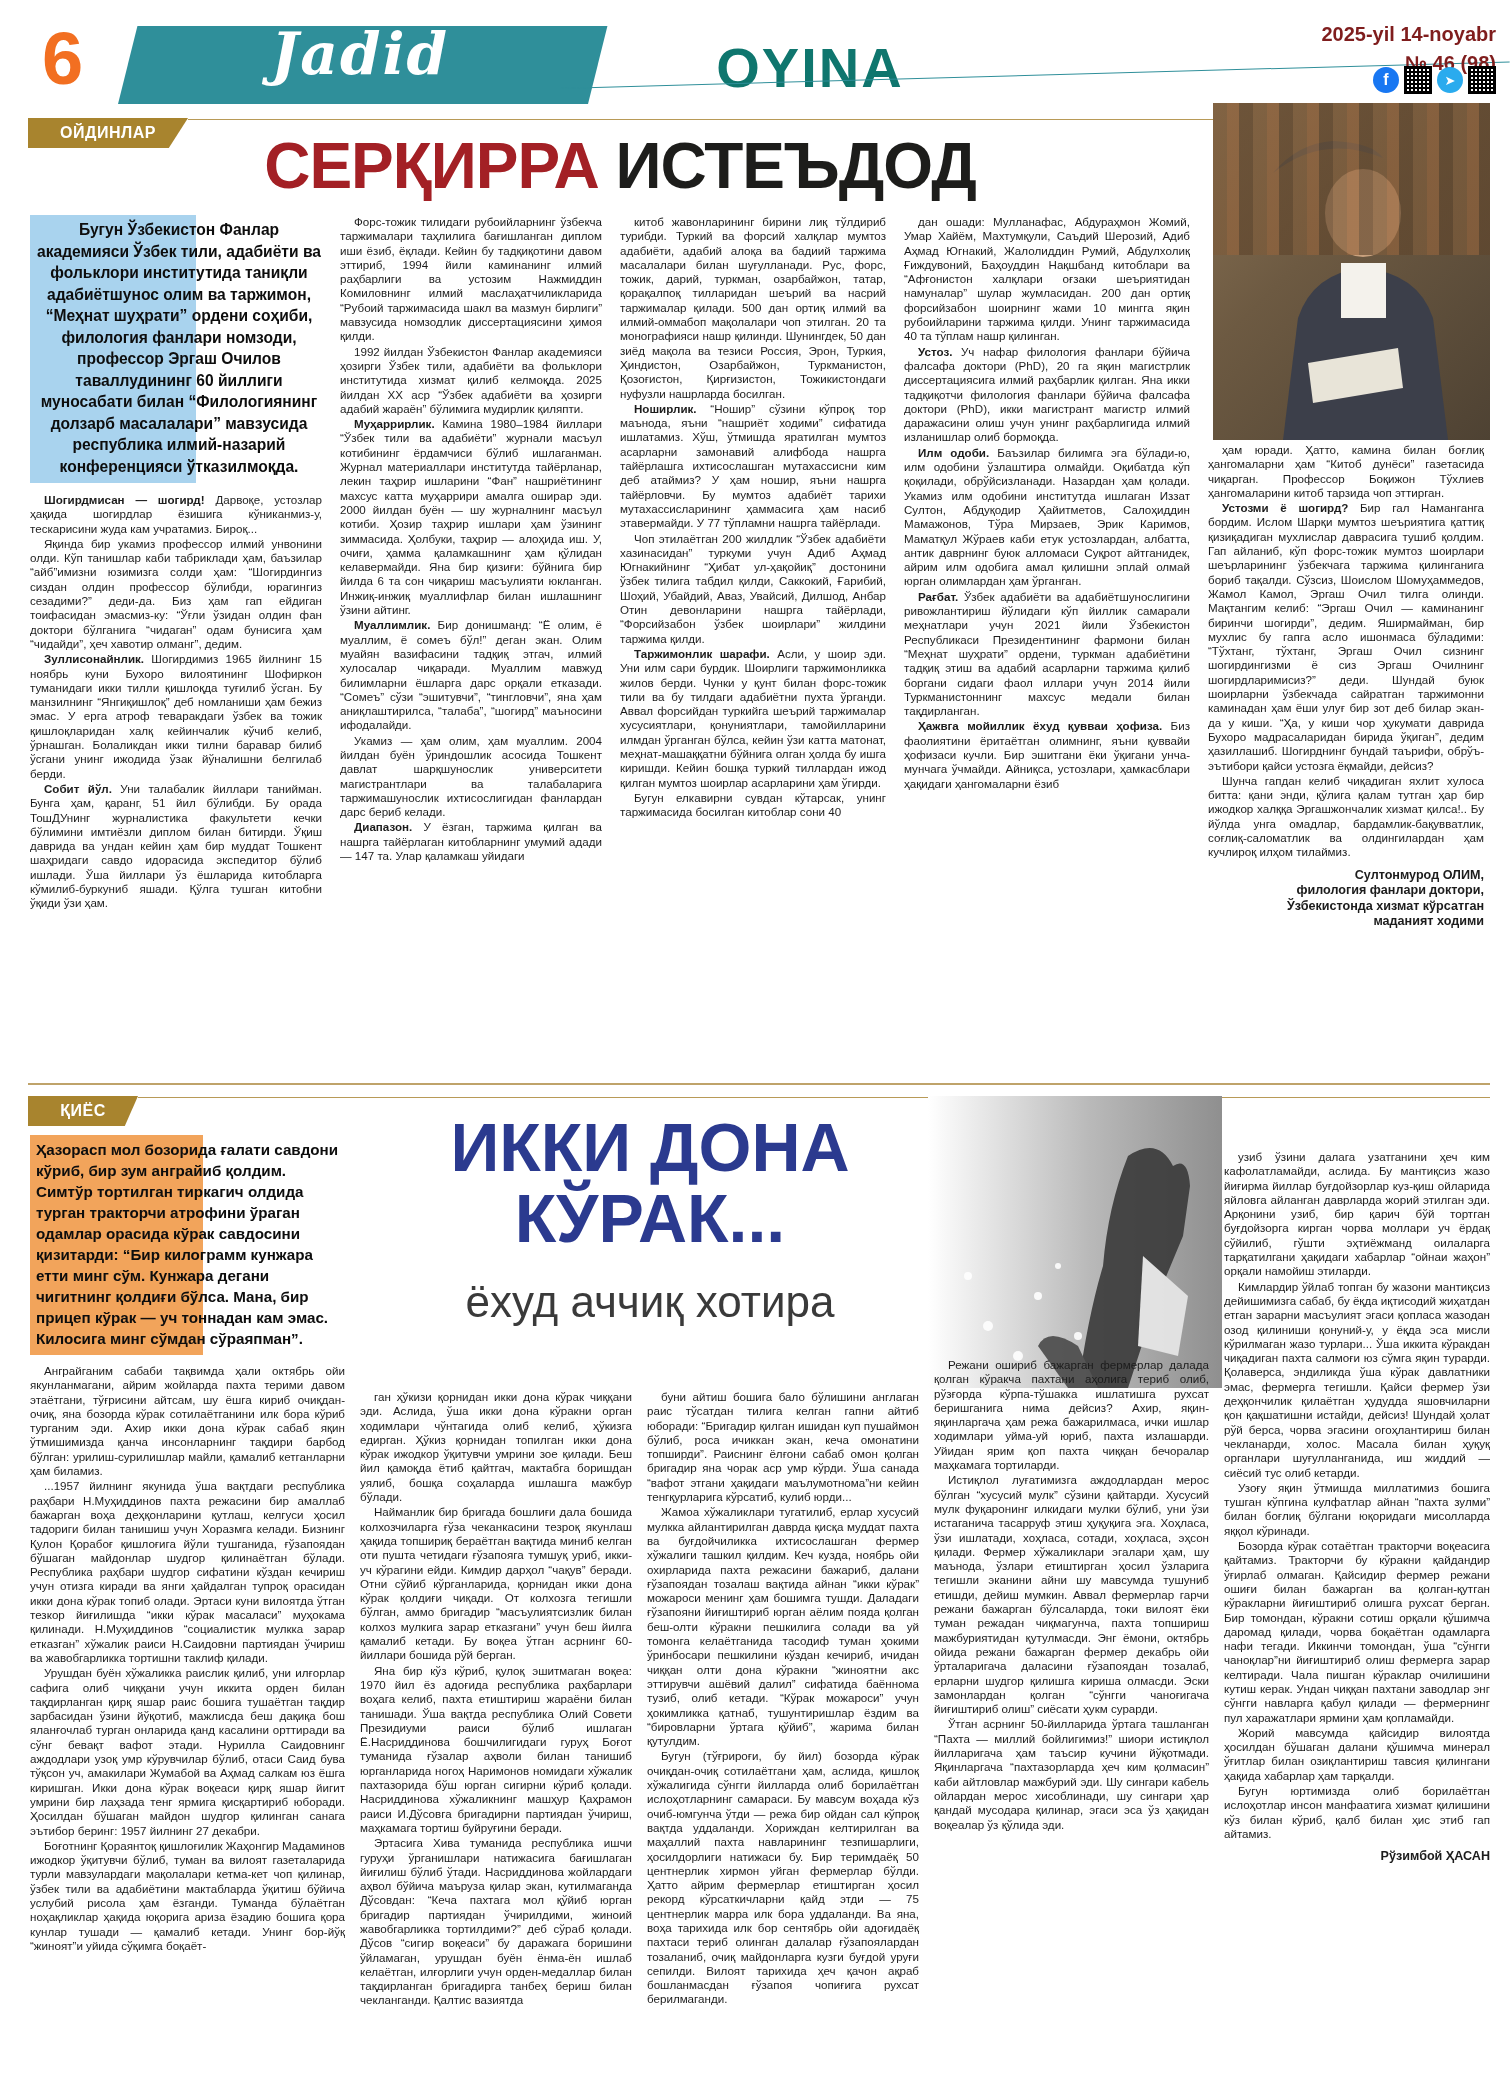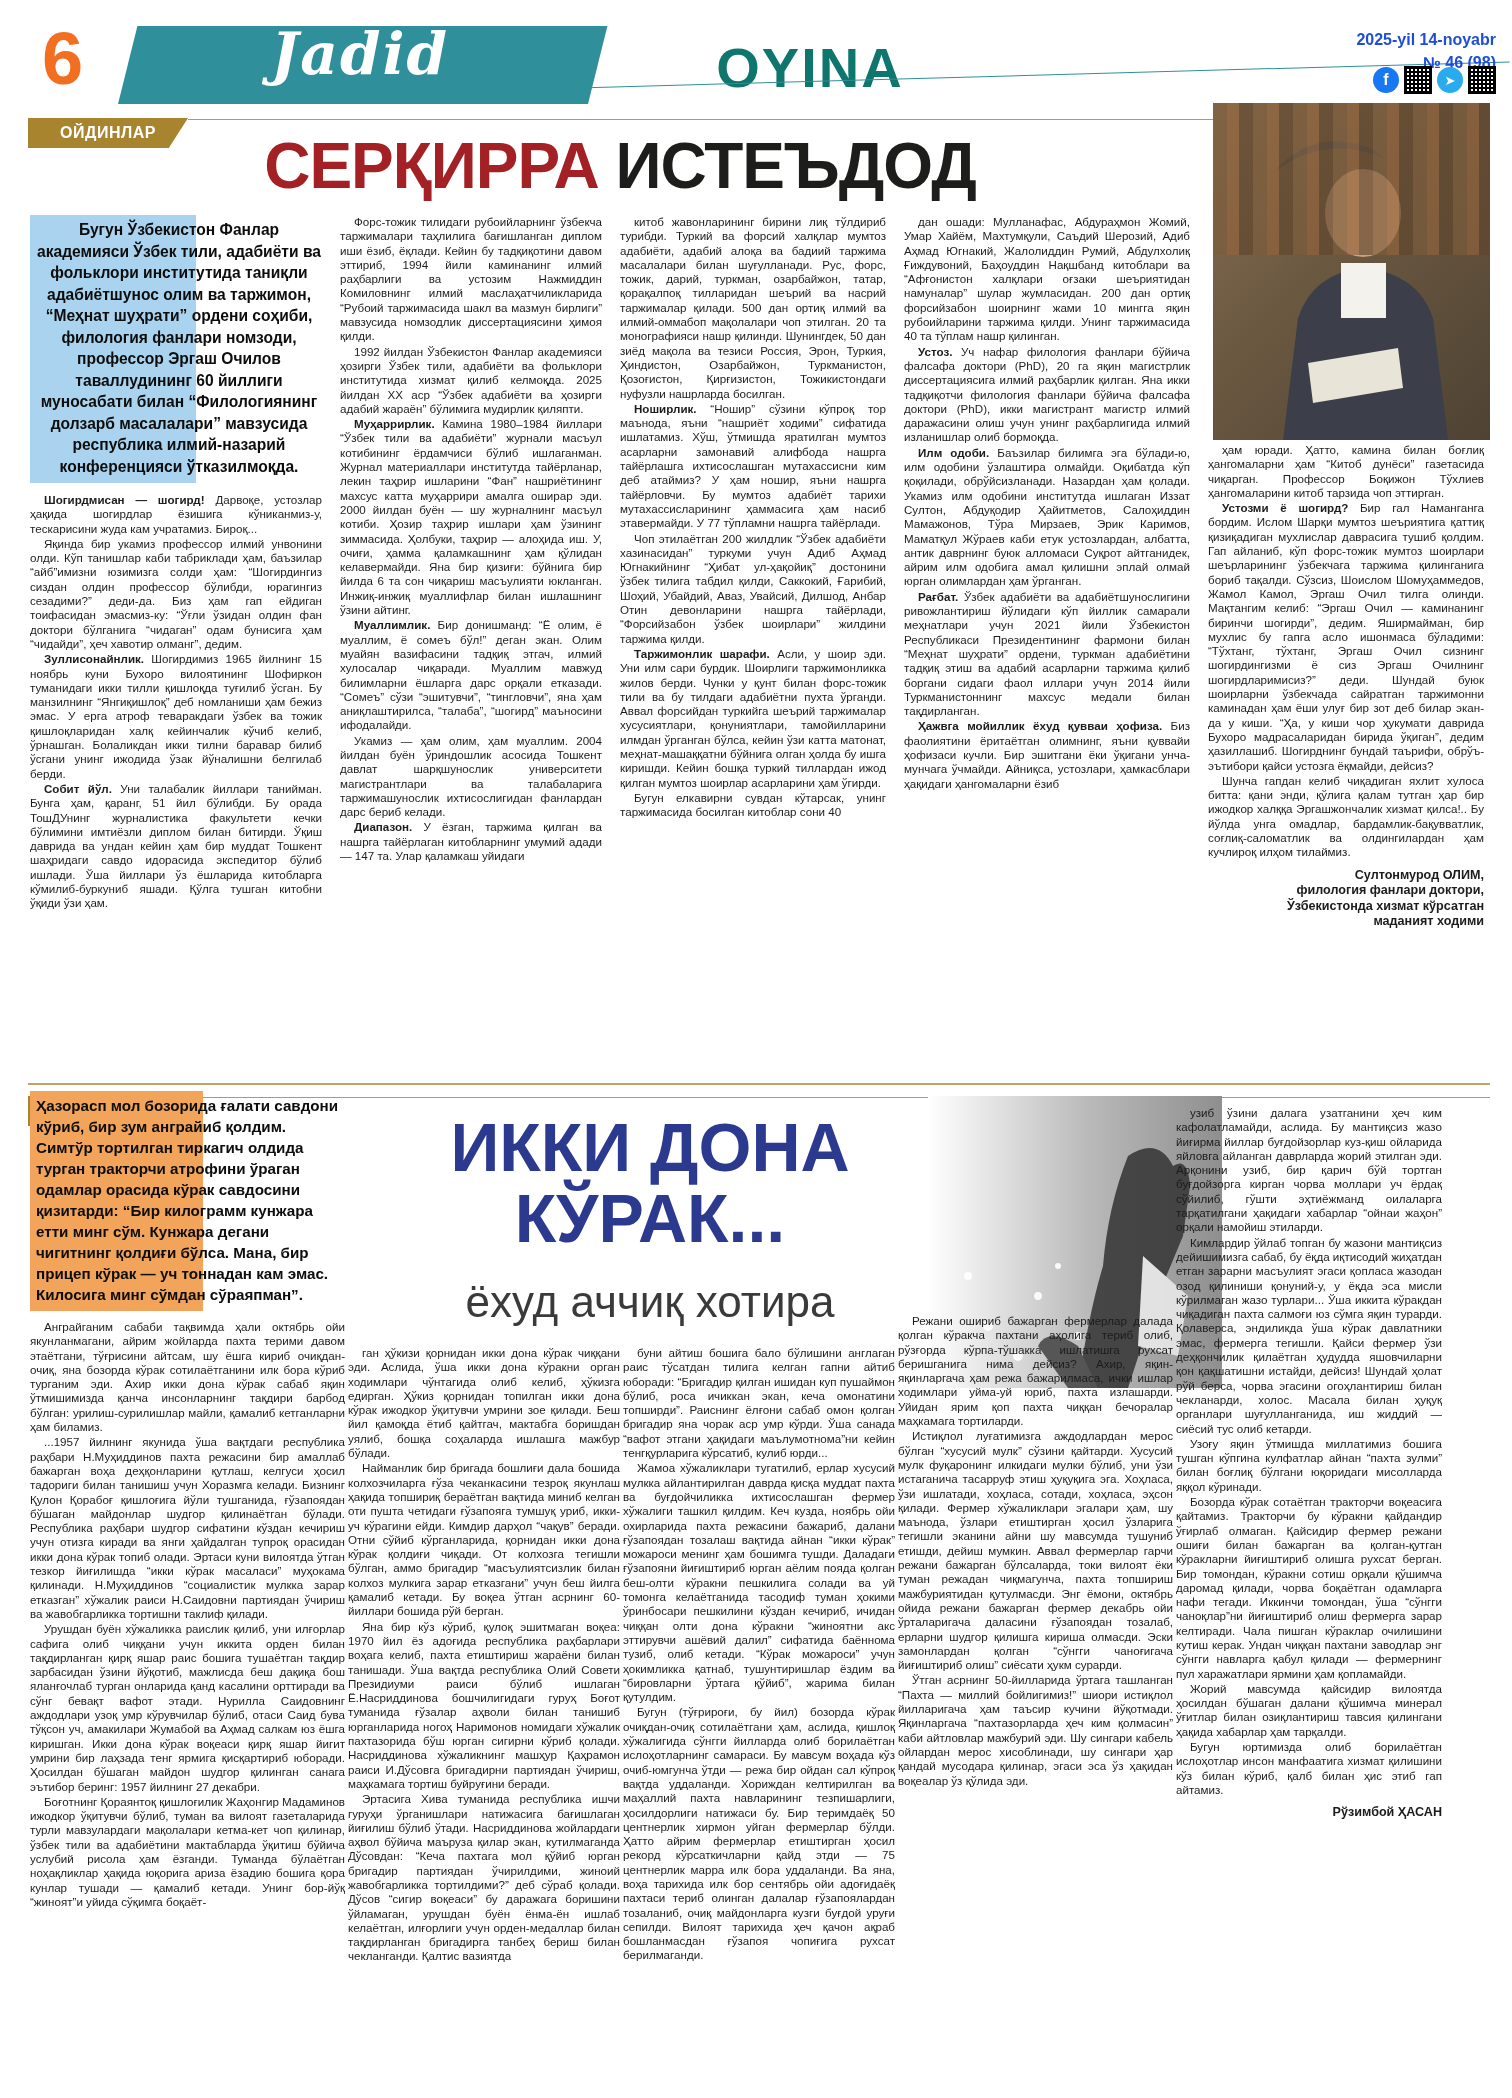--- a/index.html
+++ b/index.html
@@ -10,21 +10,21 @@
   #pagenum{position:absolute;left:42px;top:22px;font-size:74px;font-weight:bold;color:#f26f21;line-height:1;}
   #logo-shape{position:absolute;left:118px;top:26px;width:470px;height:78px;background:#2f8f9a;
               transform:skewX(-14deg);transform-origin:bottom left;}
   #logo-text{position:absolute;left:170px;top:20px;width:380px;text-align:center;
              font-family:"DejaVu Serif",serif;font-style:italic;font-weight:bold;
              font-size:58px;color:#fff;letter-spacing:2px;}
   #sect{position:absolute;left:600px;top:40px;width:420px;text-align:center;
         font-size:56px;font-weight:bold;color:#0f766e;letter-spacing:2px;line-height:1;}
   #hdr-line{position:absolute;left:560px;top:88px;width:950px;height:0;border-top:1.5px solid #2f8f9a;
             transform:rotate(-1.6deg);transform-origin:left;}
-  #issue{position:absolute;right:16px;top:28px;text-align:right;font-size:16px;font-weight:bold;line-height:1.45;color:#1d4ed8;}
+  #issue{position:absolute;right:16px;top:20px;text-align:right;font-size:20px;font-weight:bold;line-height:1.45;color:#7f1d1d;}
   #social{position:absolute;right:16px;top:66px;display:flex;gap:5px;align-items:center;}
   .sicon{width:26px;height:26px;border-radius:50%;color:#fff;font-weight:bold;font-size:16px;
          display:flex;align-items:center;justify-content:center;}
   .fb{background:#1877f2;}
   .tg{background:#2aabee;font-size:13px;}
   .qr{width:26px;height:26px;background-image:
       repeating-linear-gradient(0deg,#000 0 2px,transparent 2px 4px),
       repeating-linear-gradient(90deg,#000 0 2px,#fff 2px 4px);border:1px solid #000;}
   
   .badge{position:absolute;height:30px;background:#a8842e;color:#fff;font-weight:bold;font-size:16px;
@@ -168,21 +168,21 @@
           <circle cx="150" cy="240" r="4" fill="#fff"></circle>
         <circle cx="40" cy="180" r="4" fill="#fff"></circle>
           <circle cx="130" cy="170" r="3" fill="#fff"></circle>
         <path d="M200 60 Q230 40 245 70 Q260 60 262 90 L255 140 L230 200 L200 292 L150 292 Q160 220 175 170 Q180 110 200 60 Z" fill="#3a3a3a"></path>
         <path d="M215 160 L260 200 L250 260 L210 250 Z" fill="#e9e9e9"></path>
         <path d="M150 250 Q120 230 110 250 L140 292 L170 292 Z" fill="#4a4a4a"></path>
       </g>
     </svg>
   </div>
 
-  <div class="cols" style="left:30px;top:1052px;width:1460px;height:999px;gap:3px;">
+  <div class="cols" style="left:30px;top:1096px;width:1460px;height:999px;gap:15px;justify-content:flex-end;">
     <div class="col" style="width:315px;height:999px;padding-top:39px;box-sizing:border-box;">
       <div class="lead2">Ҳазорасп мол бозорида ғалати савдони кўриб, бир зум анграйиб қолдим. Симтўр тортилган тиркагич олдида турган тракторчи атрофини ўраган одамлар орасида кўрак савдосини қизитарди: “Бир килограмм кунжара етти минг сўм. Кунжара дегани чигитнинг қолдиғи бўлса. Мана, бир прицеп кўрак — уч тоннадан кам эмас. Килосига минг сўмдан сўраяпман”.</div>
       <div>
           <p>Анграйганим сабаби тақвимда ҳали октябрь ойи якунланмагани, айрим жойларда пахта терими давом этаётгани, тўғрисини айтсам, шу ёшга кириб очиқдан-очиқ, яна бозорда кўрак сотилаётганини илк бора кўриб турганим эди. Ахир икки дона кўрак сабаб яқин ўтмишимизда қанча инсонларнинг тақдири барбод бўлган: урилиш-сурилишлар майли, қамалиб кетганларни ҳам биламиз.</p>
           <p>...1957 йилнинг якунида ўша вақтдаги республика раҳбари Н.Муҳиддинов пахта режасини бир амаллаб бажарган воҳа деҳқонларини қутлаш, келгуси ҳосил тадориги билан танишиш учун Хоразмга келади. Бизнинг Қулон Қорабоғ қишлоғига йўли тушганида, ғўзапоядан бўшаган майдонлар шудгор қилинаётган бўлади. Республика раҳбари шудгор сифатини кўздан кечириш учун отизга киради ва янги ҳайдалган тупроқ орасидан икки дона кўрак топиб олади. Эртаси куни вилоятда ўтган тезкор йиғилишда “икки кўрак масаласи” муҳокама қилинади. Н.Муҳиддинов “социалистик мулкка зарар етказган” хўжалик раиси Н.Саидовни партиядан ўчириш ва жавобгарликка тортишни таклиф қилади.</p>
           <p>Урушдан буён хўжаликка раислик қилиб, уни илғорлар сафига олиб чиққани учун иккита орден билан тақдирланган қирқ яшар раис бошига тушаётган тақдир зарбасидан ўзини йўқотиб, мажлисда беш дақиқа бош яланғочлаб турган онларида қанд касалини орттиради ва сўнг бевақт вафот этади. Нурилла Саидовнинг аждодлари узоқ умр кўрувчилар бўлиб, отаси Саид бува тўқсон уч, амакилари Жумабой ва Аҳмад салкам юз ёшга киришган. Икки дона кўрак воқеаси қирқ яшар йигит умрини бир лаҳзада тенг ярмига қисқартириб юборади. Ҳосилдан бўшаган майдон шудгор қилинган санага эътибор беринг: 1957 йилнинг 27 декабри.</p>
           <p>Боғотнинг Қораянтоқ қишлоғилик Жаҳонгир Мадаминов ижодкор ўқитувчи бўлиб, туман ва вилоят газеталарида турли мавзулардаги мақолалари кетма-кет чоп қилинар, ўзбек тили ва адабиётини мактабларда ўқитиш бўйича услубий рисола ҳам ёзганди. Туманда бўлаётган ноҳақликлар ҳақида юқорига ариза ёзадию бошига қора кунлар тушади — қамалиб кетади. Унинг бор-йўқ “жиноят”и уйида сўқимга боқаёт-</p>
         </div>
     </div>
     <div class="col" style="width:272px;height:999px;padding-top:294px;box-sizing:border-box;">

